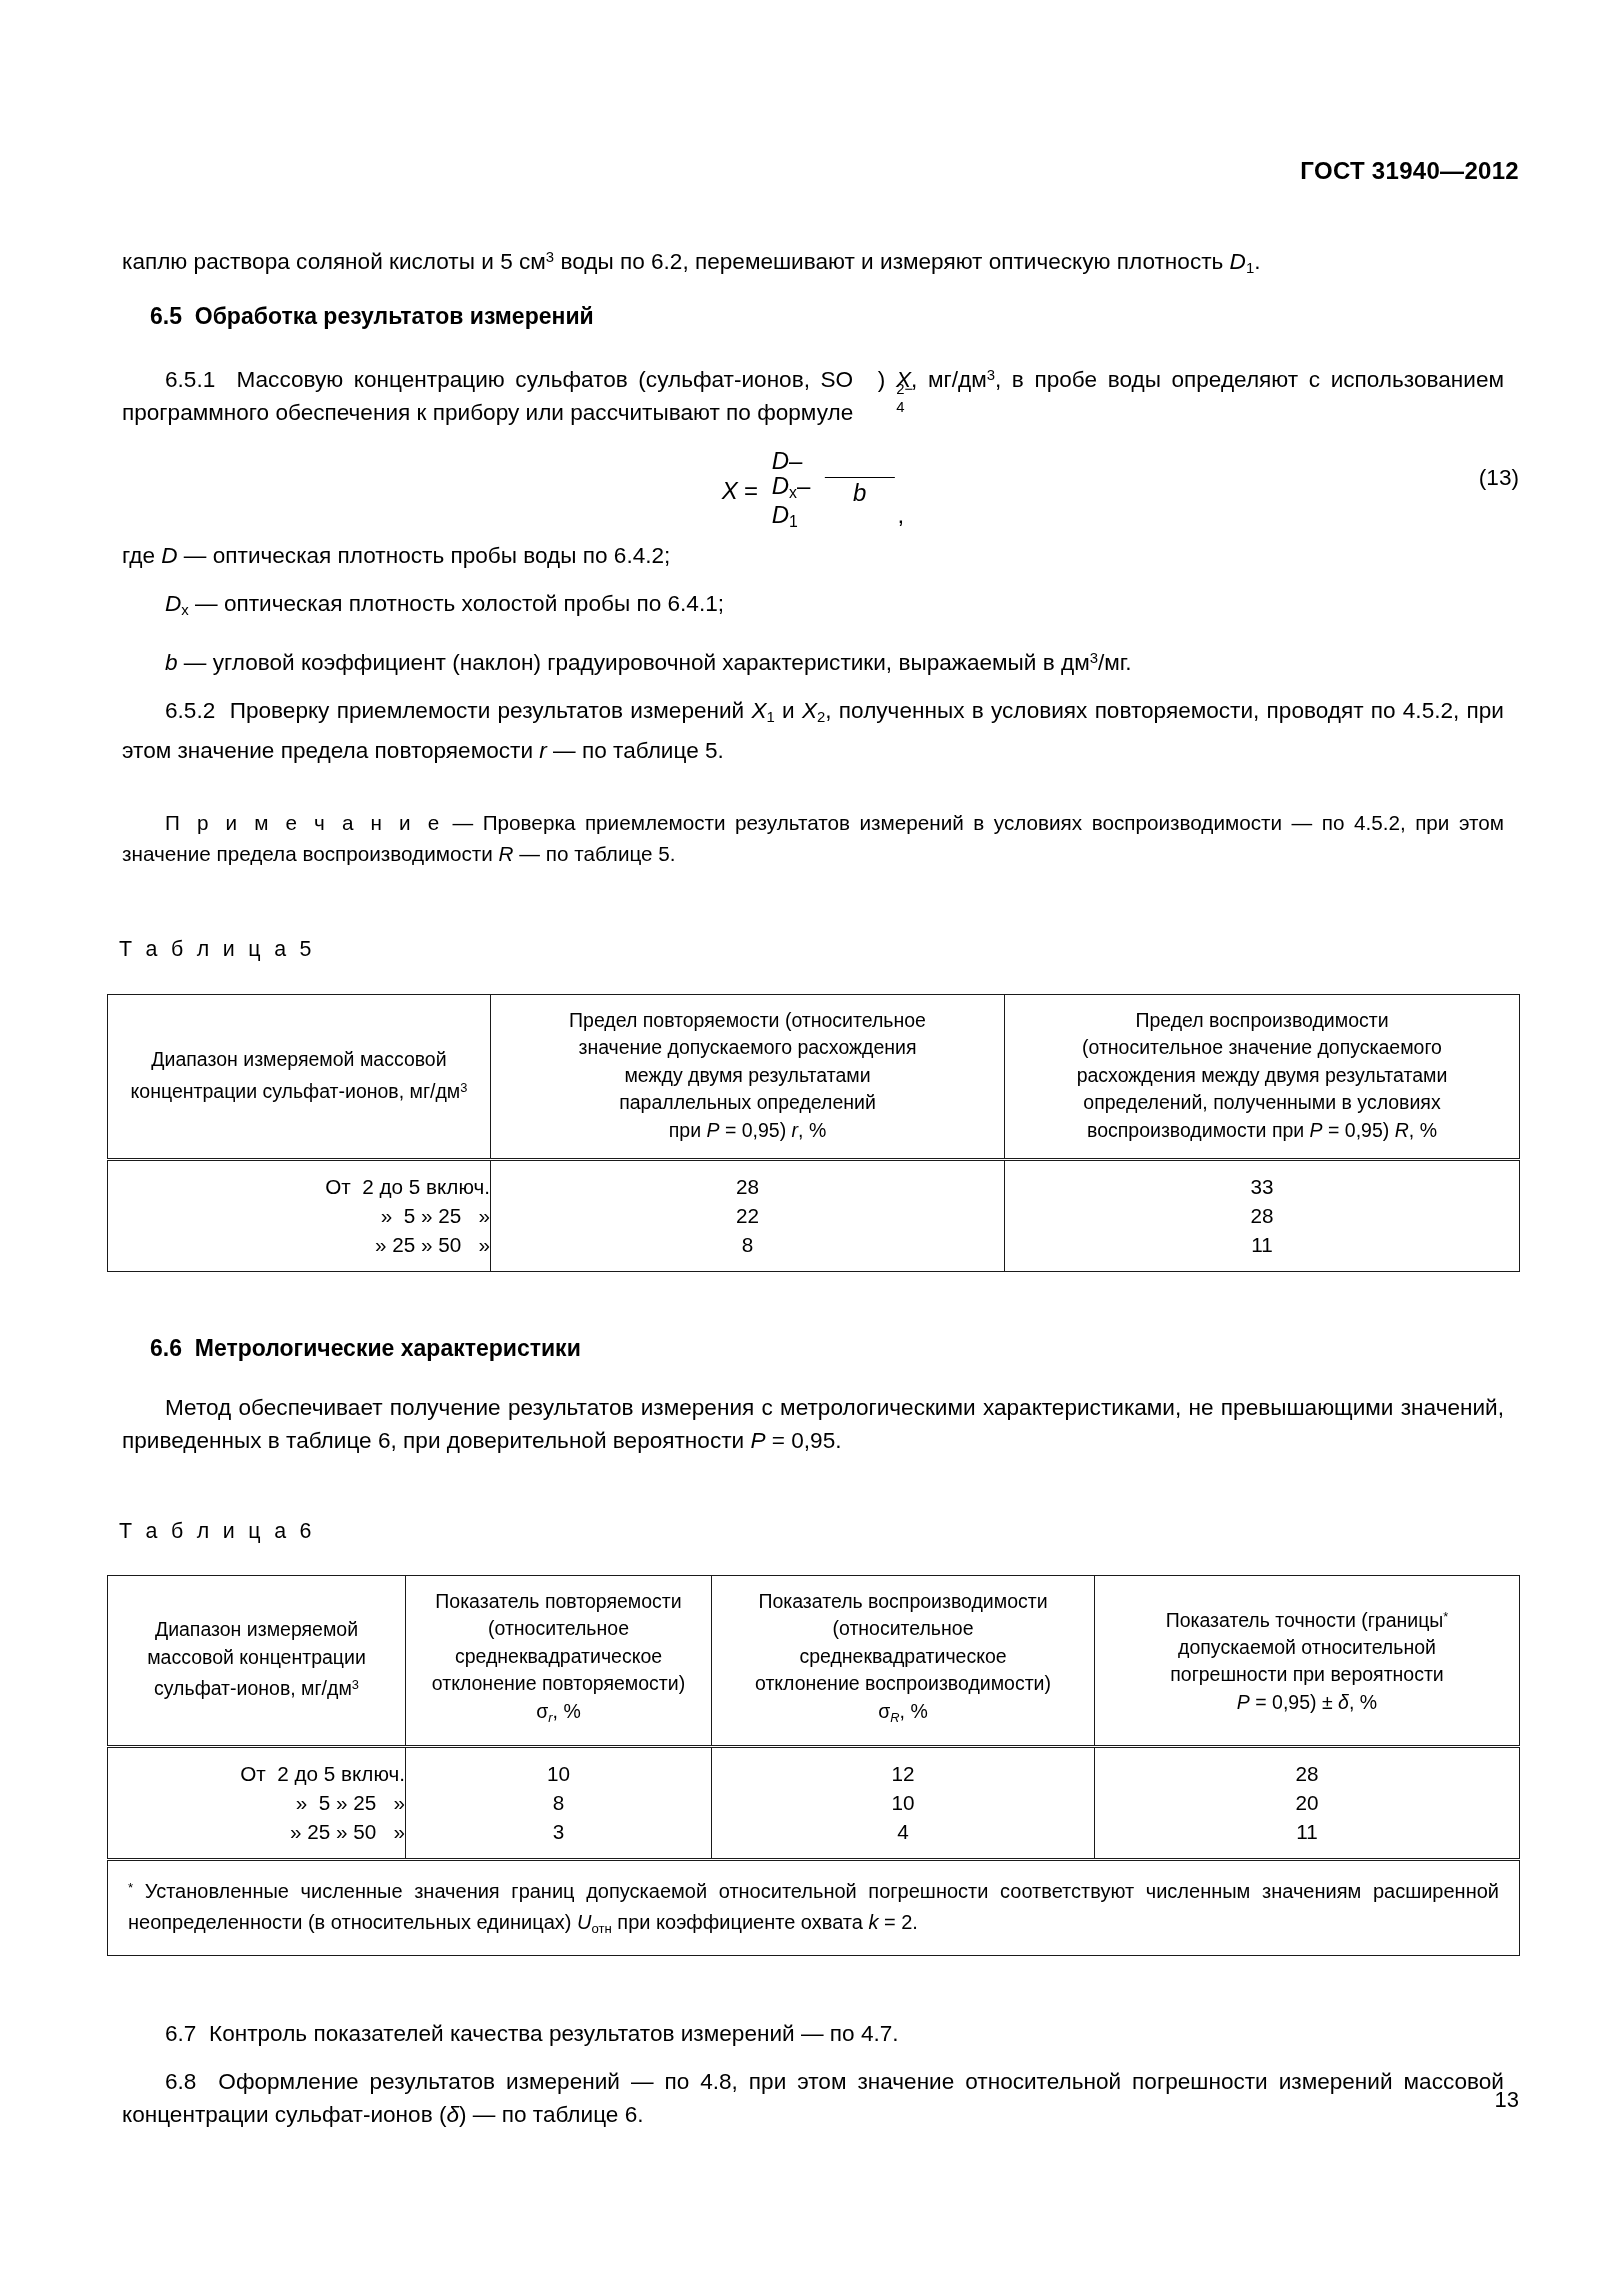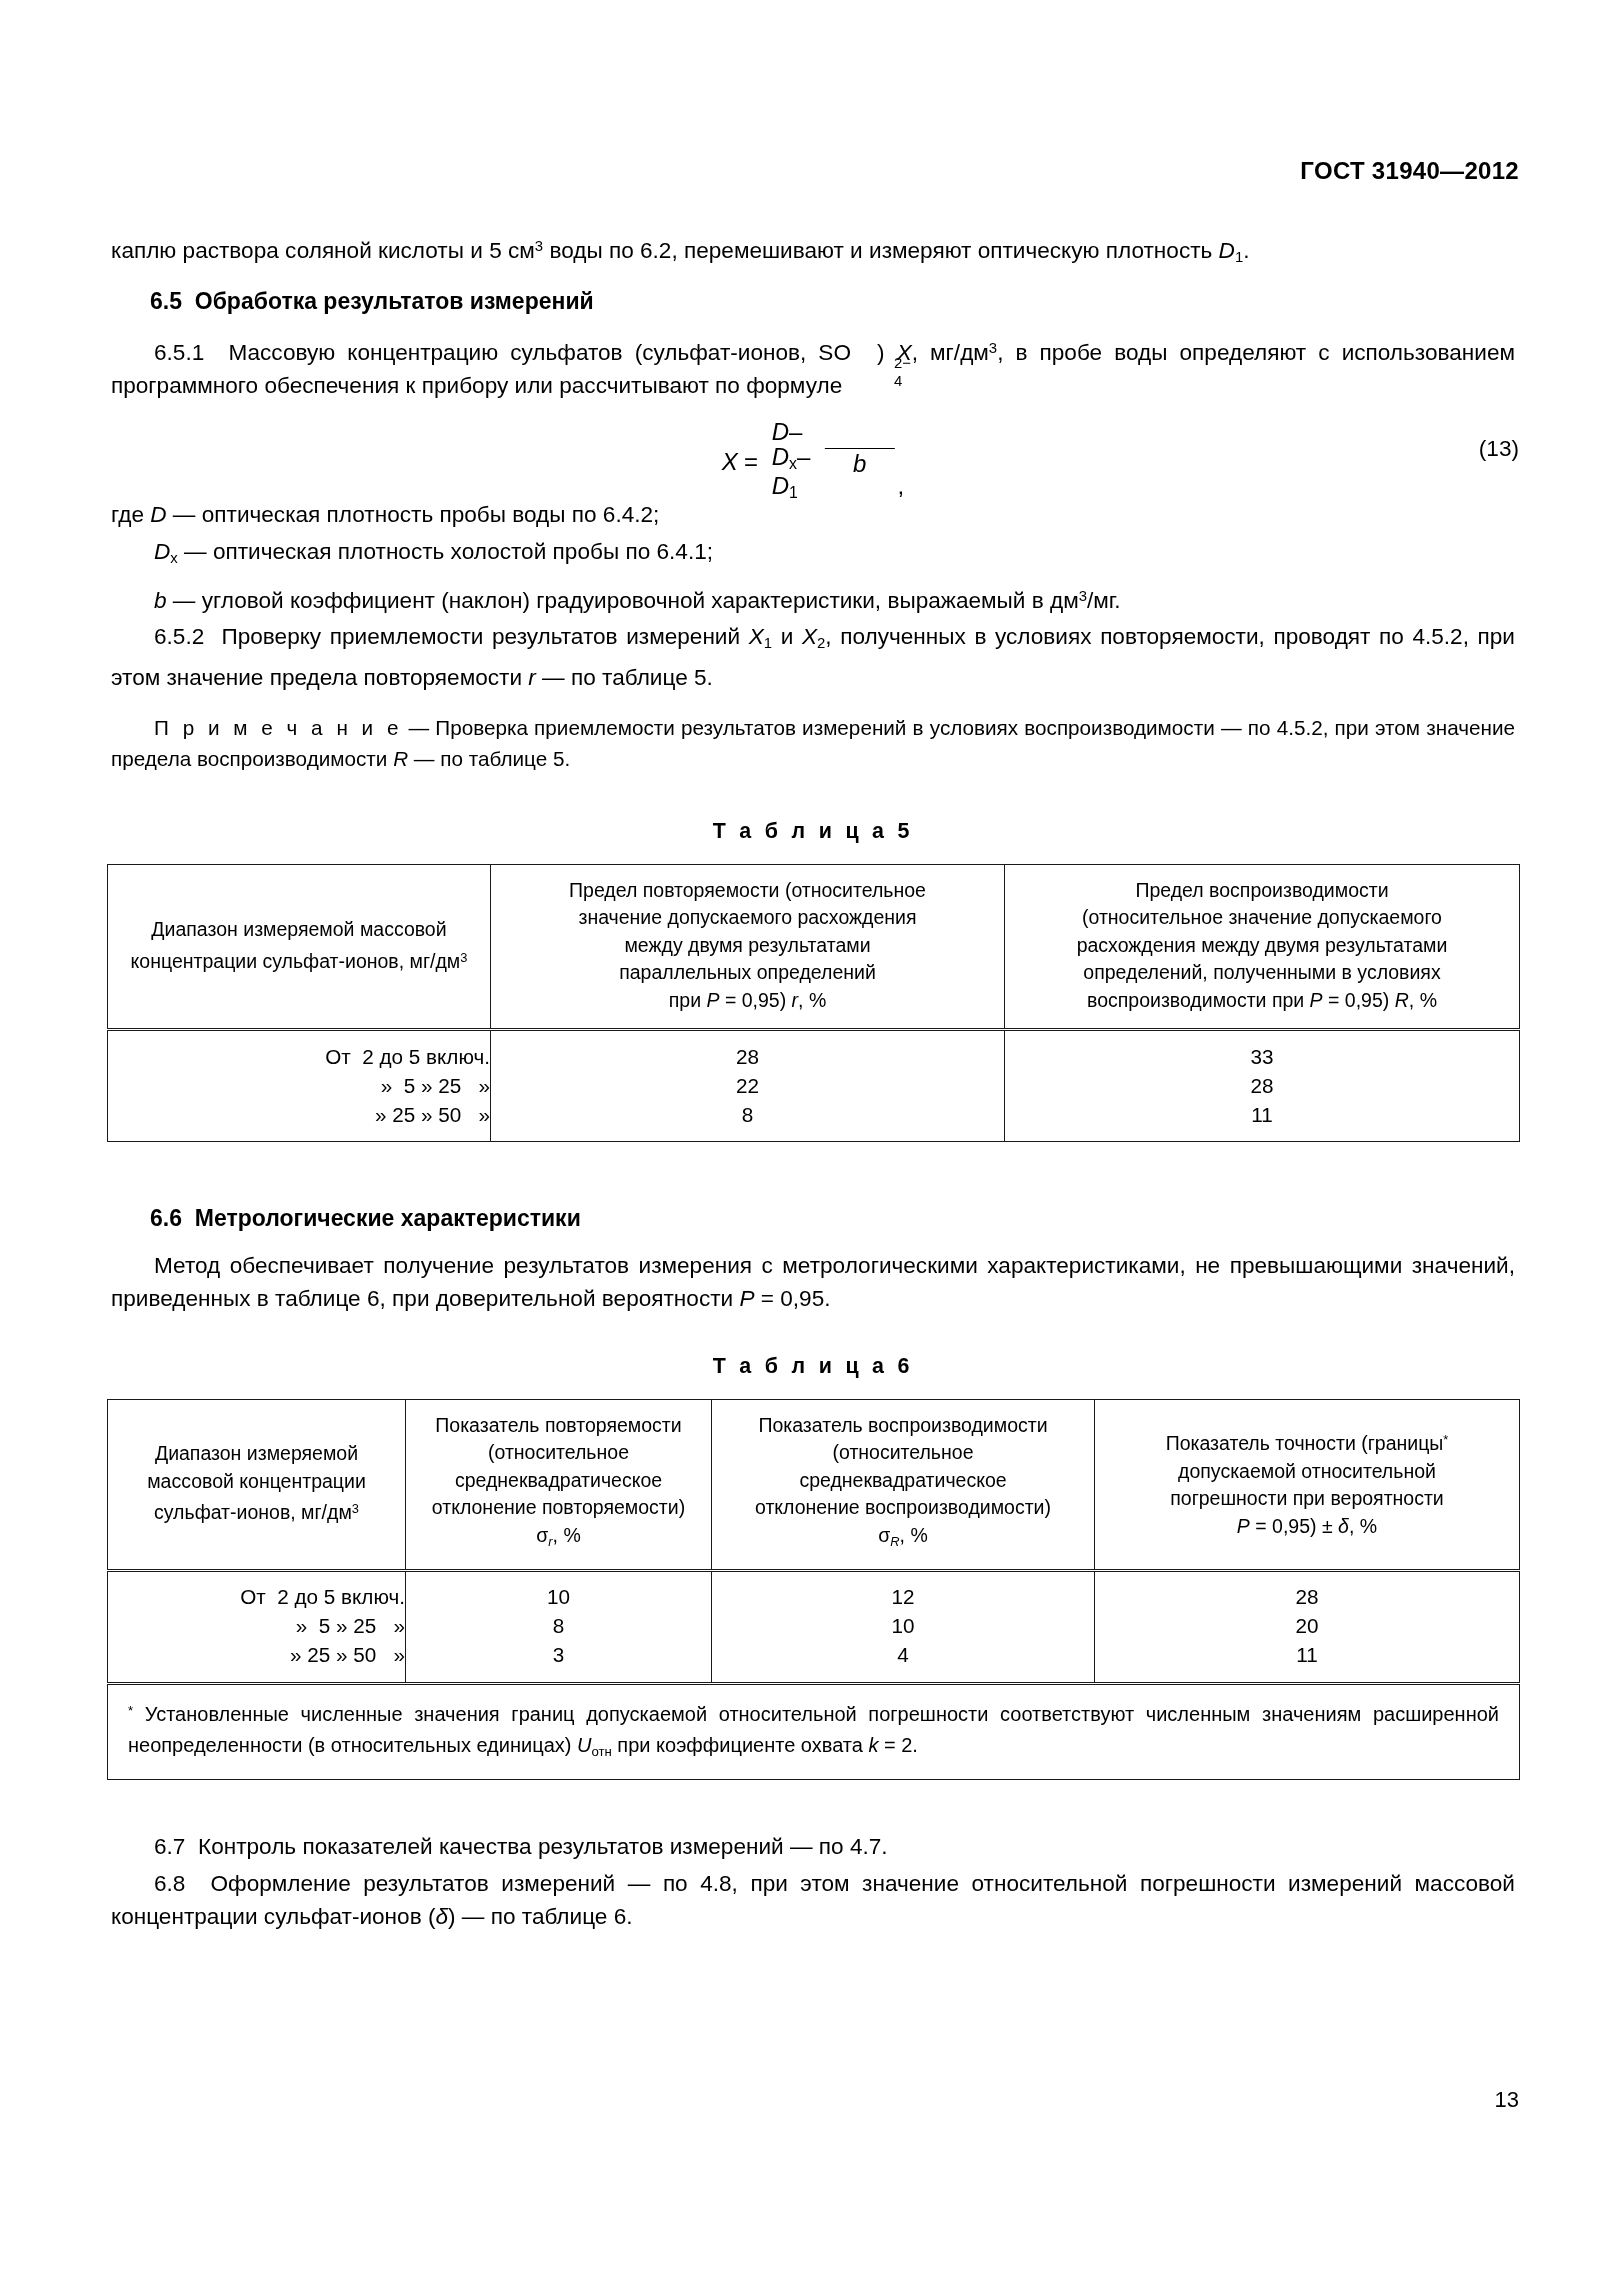--- a/index.html
+++ b/index.html
@@ -32,21 +32,21 @@
     letter-spacing: 0.3px;
   }
   
   .content {
     position: absolute;
     left: 107px;
     top: 226px;
     width: 1412px;
   }
   p {
-    margin: 4px;
+    margin: 15px;
     font-size: 22.6px;
     line-height: 33px;
     text-align: justify;
     text-justify: inter-word;
   }
   .para-ind {
     text-indent: 43px;
   }
   h3 {
     margin: 10.7px 0 0 0;
@@ -115,23 +115,22 @@
     line-height: 31px;
     text-align: justify;
   }
   .note-ind { text-indent: 43px; }
   .spaced { letter-spacing: 3.8px; }
 
   
   .tbl-cap {
     font-size: 21.4px;
     letter-spacing: 3.8px;
-    margin: 0;
-    text-align: center;
-    font-weight: bold;
+    margin: 12px;
+    text-align: left;
   }
   
   table {
     border-collapse: collapse;
     width: 1412px;
     table-layout: fixed;
     margin: 0;
   }
   table td, table th {
     border: 1.5px solid #1a1a1a;

